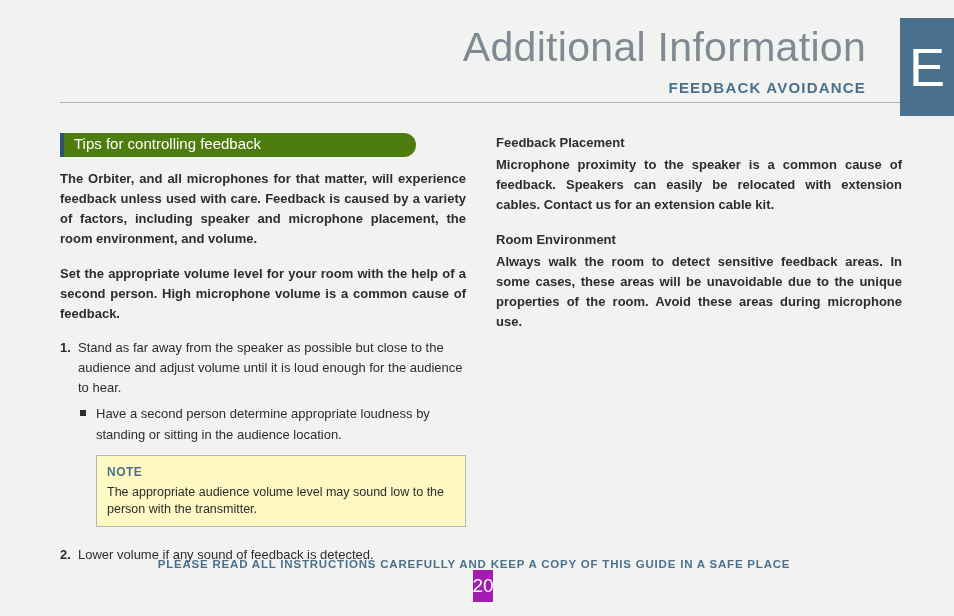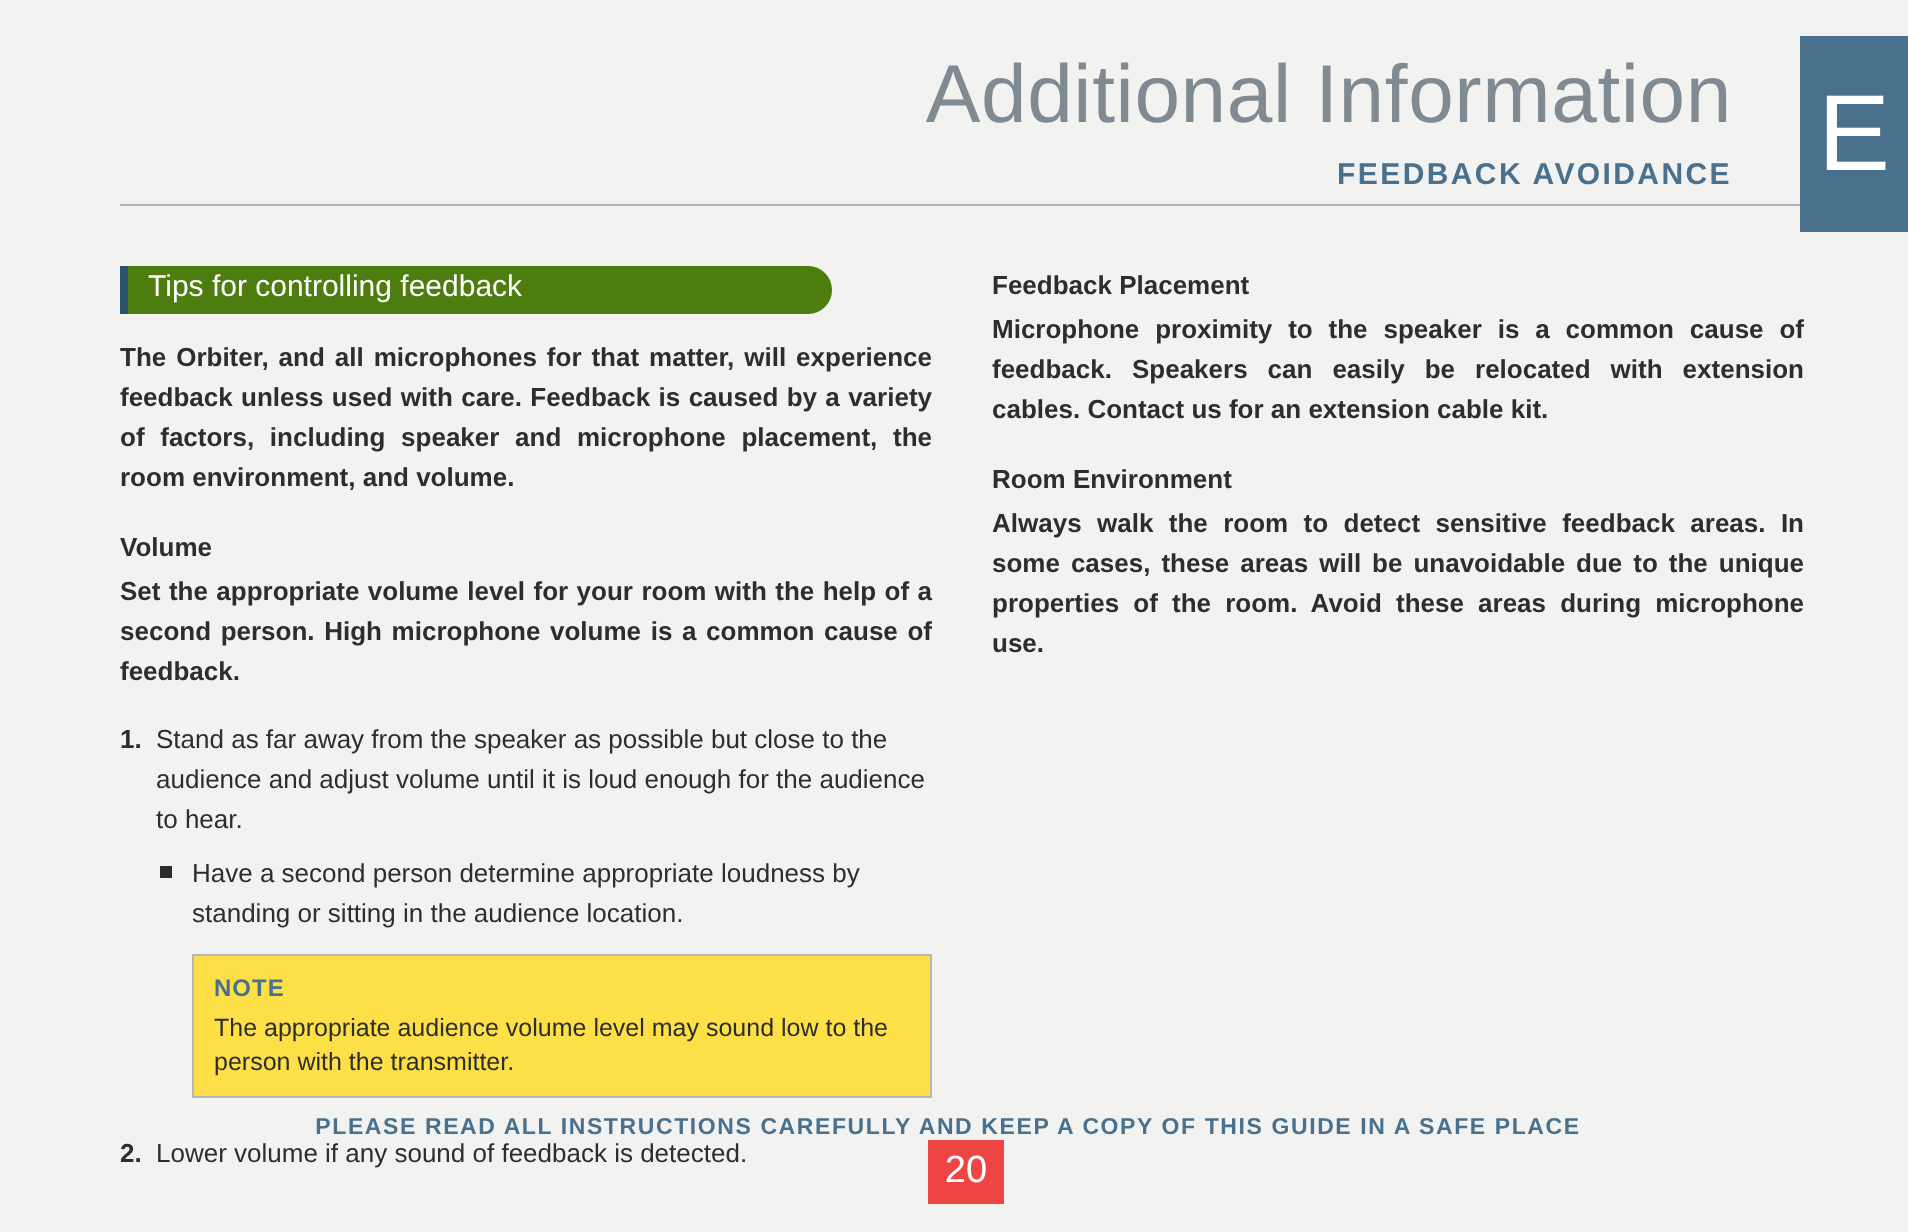--- a/index.html
+++ b/index.html
@@ -116,21 +116,21 @@
   }
   ul.bullet > li > .sq {
     width: 6px;
     height: 6px;
     background: #2d2d2d;
     margin: 6px 10px 0 2px;
     flex-shrink: 0;
   }
   .notebox {
     border: 1px solid #b7b7b5;
-    background: #fde047;
+    background: #fef9c3;
     padding: 8px 10px;
     margin: 0 0 10px 18px;
     font-size: 12.5px;
     line-height: 1.35;
   }
   .notebox .note-label {
     font-weight: 700;
     color: #49718d;
     letter-spacing: 0.5px;
     display: block;
@@ -151,23 +151,23 @@
   .footer-text {
     flex: 1;
     text-align: right;
     font-size: 11.5px;
     letter-spacing: 0.8px;
     color: #49718d;
     font-weight: 600;
     margin-right: 18px;
   }
   .page-num {
-    width: 38px;
+    width: 20px;
     height: 32px;
-    background: #ef4444;
+    background: #a21caf;
     color: #fff;
     font-size: 19px;
     display: flex;
     align-items: center;
     justify-content: center;
   }
 </style>
 </head>
 <body>
 
@@ -185,21 +185,20 @@
     <div class="col">
 
       <div class="tips-header">
         <div class="tips-header-bg">
           <span>Tips for controlling feedback</span>
         </div>
       </div>
 
       <p class="para">The Orbiter, and all microphones for that matter, will experience feedback unless used with care. Feedback is caused by a variety of factors, including speaker and microphone placement, the room environment, and volume.</p>
 
-      <h4 class="sec">Volume</h4>
       <p class="para">Set the appropriate volume level for your room with the help of a second person. High microphone volume is a common cause of feedback.</p>
 
       <ol class="num">
         <li>
           <span class="n">1.</span>
           <div>
             <span>Stand as far away from the speaker as possible but close to the audience and adjust volume until it is loud enough for the audience to hear.</span>
             <ul class="bullet">
               <li>
                 <span class="sq"></span>

